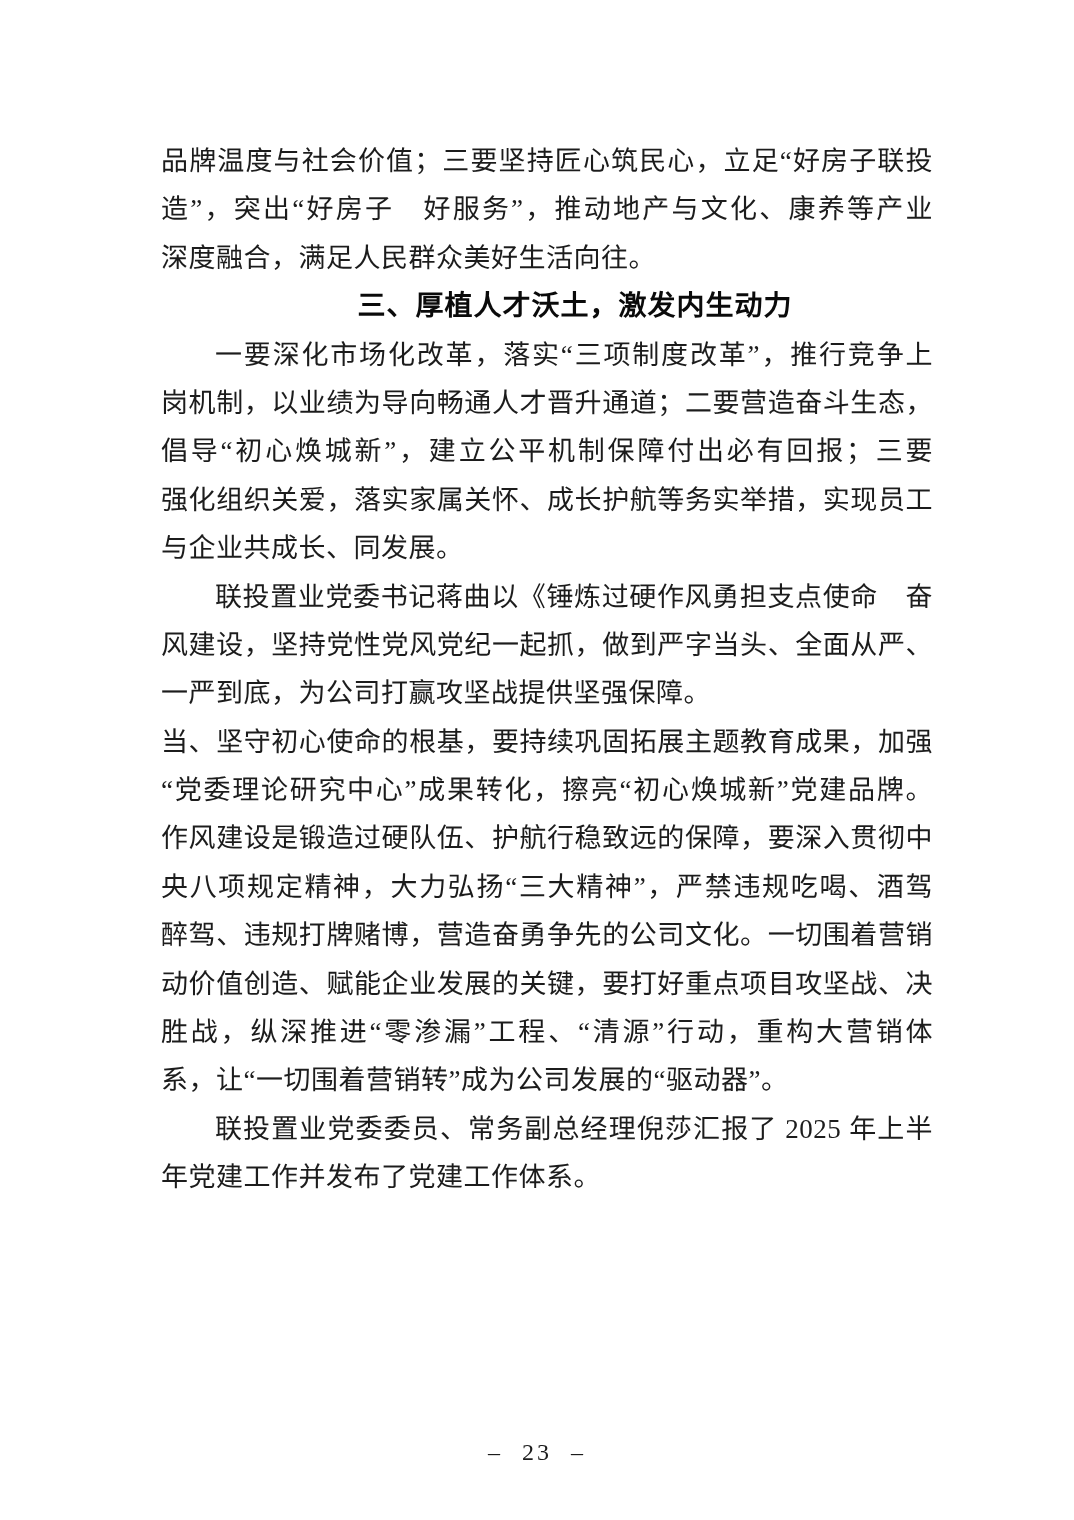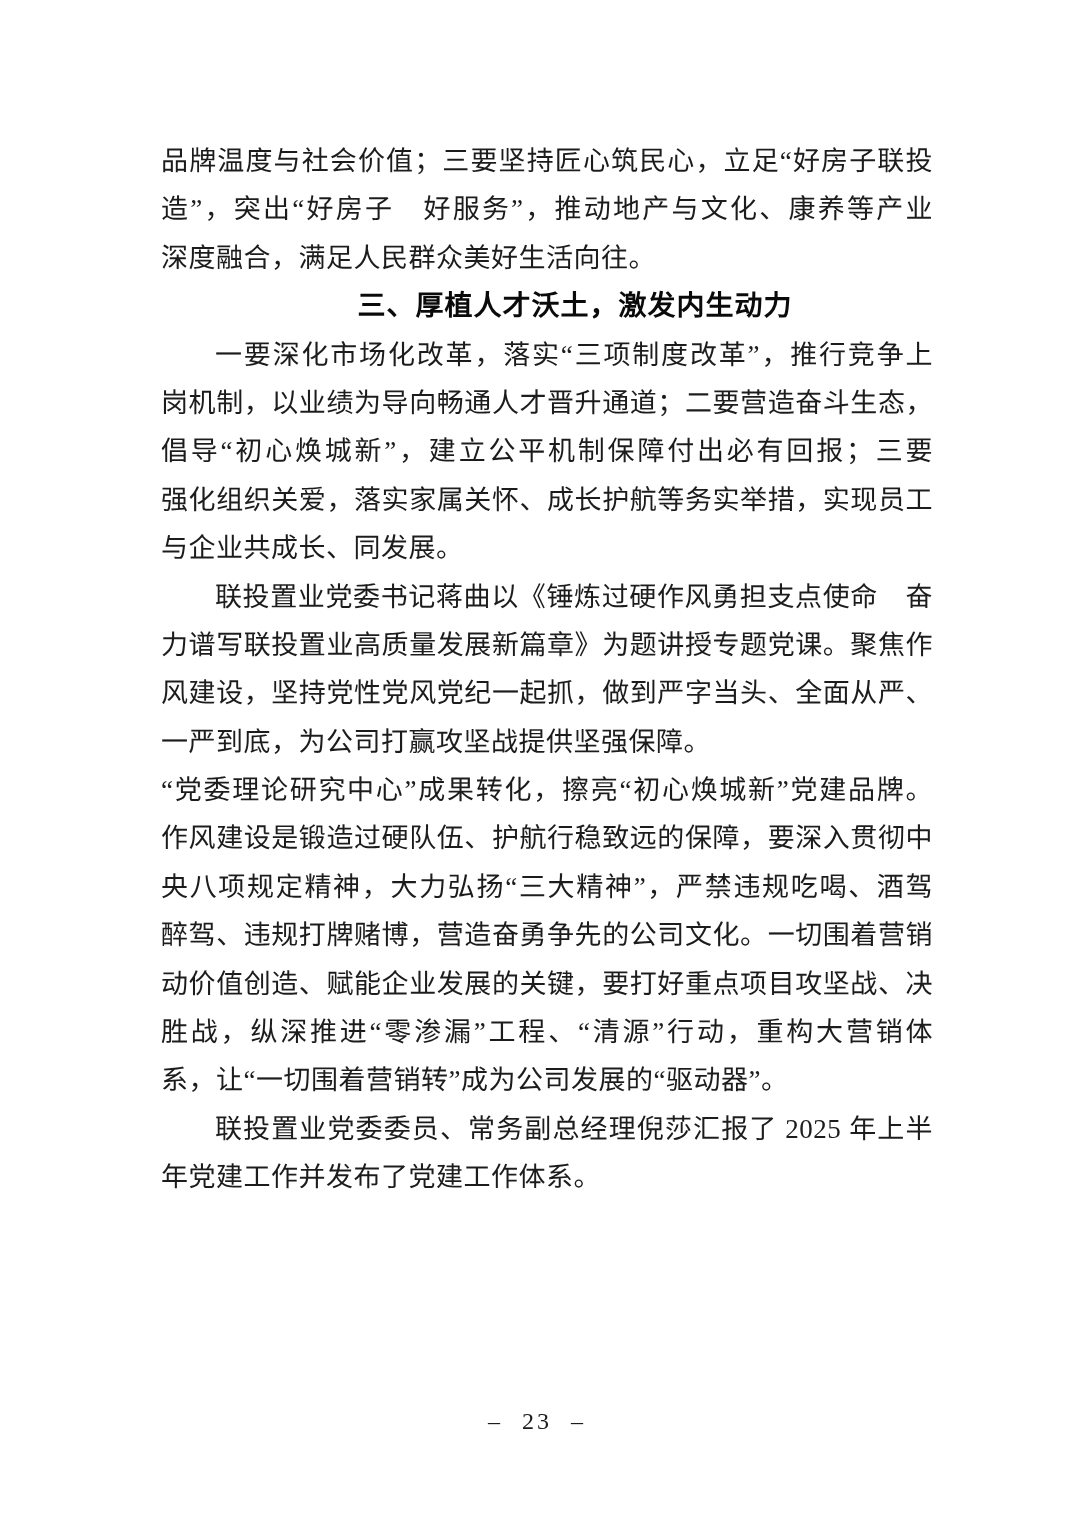--- a/index.html
+++ b/index.html
@@ -43,21 +43,21 @@
     font-family: "Liberation Sans", "DejaVu Sans", sans-serif;
     font-weight: bold;
     font-size: 28px;
     color: #0a0a0a;
     letter-spacing: 1px;
     text-align: center;
   }
   .page-footer {
     position: absolute;
     left: 0;
-    top: 1408px;
+    top: 1439px;
     width: 100%;
     text-align: center;
     font-size: 24px;
     color: #1c1c1c;
     letter-spacing: 3px;
     word-spacing: 10px;
   }
 </style>
 </head>
 <body>
@@ -74,25 +74,25 @@
       </div>
       <div class="paragraph body">
         <div class="line indent fill">一要深化市场化改革，落实“三项制度改革”，推行竞争上</div>
         <div class="line fill">岗机制，以业绩为导向畅通人才晋升通道；二要营造奋斗生态，</div>
         <div class="line fill">倡导“初心焕城新”，建立公平机制保障付出必有回报；三要</div>
         <div class="line fill">强化组织关爱，落实家属关怀、成长护航等务实举措，实现员工</div>
         <div class="line">与企业共成长、同发展。</div>
       </div>
       <div class="paragraph body">
         <div class="line indent fill">联投置业党委书记蒋曲以《锤炼过硬作风勇担支点使命　奋</div>
-        <div class="line fill">力谱写联投置业高质量发展新篇章》为题讲授专题党课。聚焦作</div>
         <div class="line fill">风建设，坚持党性党风党纪一起抓，做到严字当头、全面从严、</div>
         <div class="line">一严到底，为公司打赢攻坚战提供坚强保障。</div>
       </div>
       <div class="paragraph body">
+        <div class="line fill">当、坚守初心使命的根基，要持续巩固拓展主题教育成果，加强</div>
         <div class="line fill">“党委理论研究中心”成果转化，擦亮“初心焕城新”党建品牌。</div>
         <div class="line fill">作风建设是锻造过硬队伍、护航行稳致远的保障，要深入贯彻中</div>
         <div class="line fill">央八项规定精神，大力弘扬“三大精神”，严禁违规吃喝、酒驾</div>
         <div class="line fill">醉驾、违规打牌赌博，营造奋勇争先的公司文化。一切围着营销转</div>
         <div class="line fill">动价值创造、赋能企业发展的关键，要打好重点项目攻坚战、决</div>
         <div class="line fill">胜战，纵深推进“零渗漏”工程、“清源”行动，重构大营销体</div>
         <div class="line">系，让“一切围着营销转”成为公司发展的“驱动器”。</div>
       </div>
       <div class="paragraph body">
         <div class="line indent fill">联投置业党委委员、常务副总经理倪莎汇报了 2025 年上半</div>

